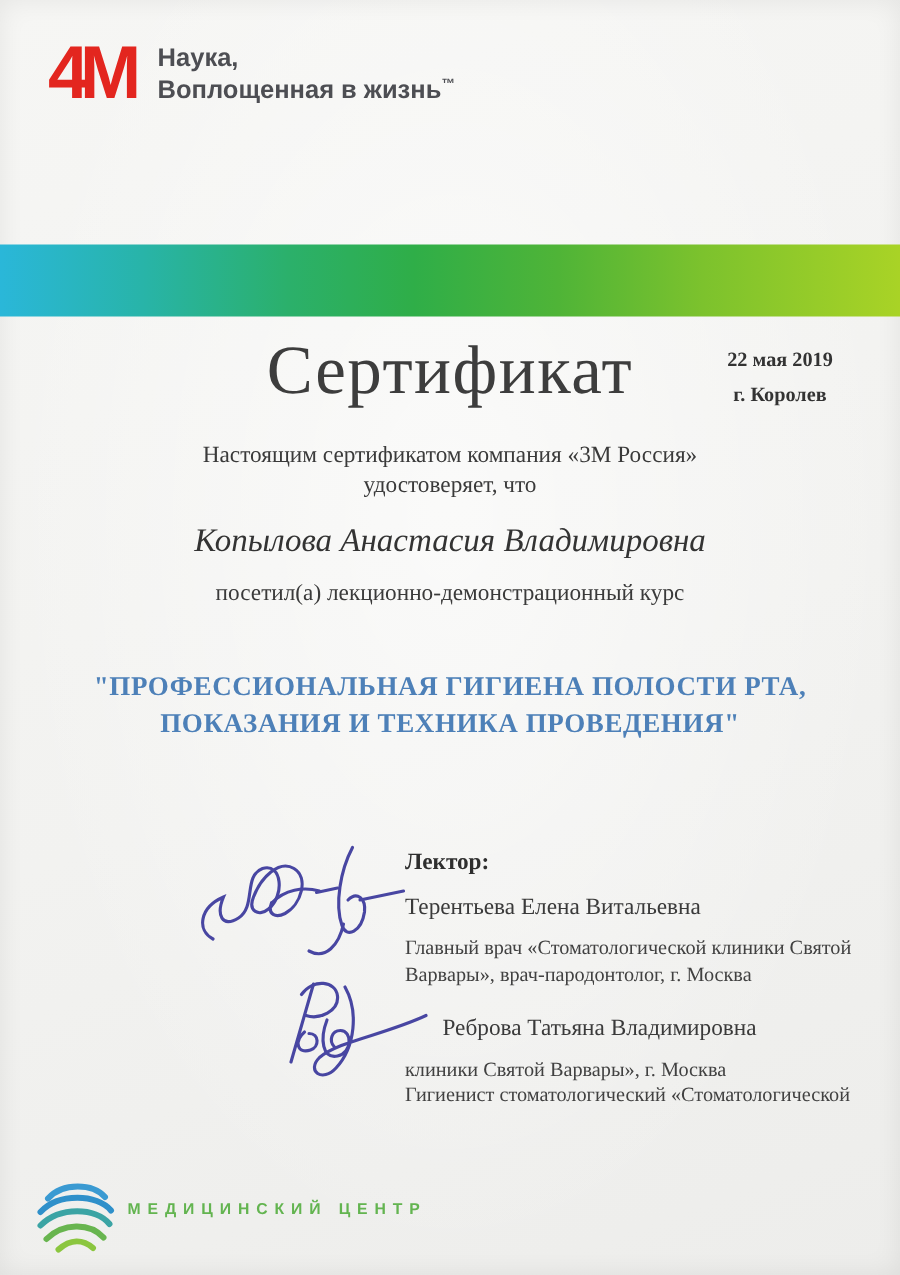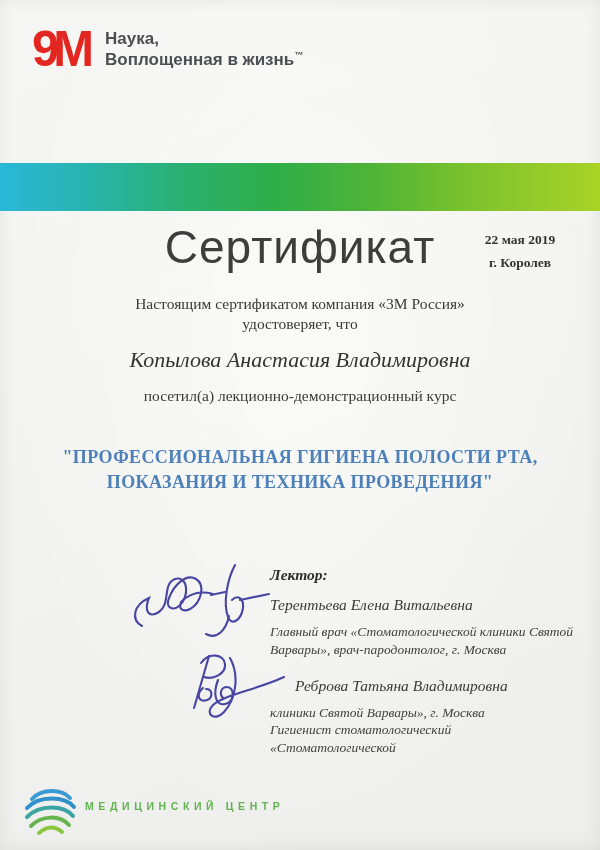--- a/index.html
+++ b/index.html
@@ -32,42 +32,42 @@
   .stripe {
     position:absolute; top:163px; left:0; width:600px; height:48px;
     background:linear-gradient(90deg,
       #2ab7d9 0%, #28b4a8 16%, #2bb06b 32%, #2fae48 46%,
       #4fb437 62%, #7cc22d 78%, #a9d326 100%);
   }
 
   
   .cert-title {
     position:absolute; top:220px; left:0; width:100%; text-align:center;
-    font-family:Liberation Sans, sans-serif; font-size:46px;
+    font-family:Liberation Serif, serif; font-size:46px;
     color:#3d3d3d; letter-spacing:1px;
   }
   .date-block {
     position:absolute; top:229px; left:452px; width:136px; text-align:center;
     font-weight:bold; font-size:13.5px; color:#333; line-height:1.7;
   }
 
   .center-line { position:absolute; left:0; width:100%; text-align:center; }
   .intro-1 { top:295px; font-size:15.5px; }
   .intro-2 { top:315px; font-size:15.5px; }
   .recipient { top:347px; font-size:22px; font-style:italic; color:#333; }
   .course-intro { top:387px; font-size:15.5px; }
   .course-title {
     font-family:"Liberation Serif", serif; font-weight:bold;
     font-size:18px; letter-spacing:0.4px;
   }
   .course-1 { top:447px; }
   .course-2 { top:472px; }
 
   
-  .lecturers { position:absolute; left:270px; top:566px; width:306px;font-style:italic; }
+  .lecturers { position:absolute; left:270px; top:566px; width:306px; }
   .lect-heading { font-weight:bold; font-size:15.5px; color:#2e2e2e; }
   .lect-name { font-size:15.5px; margin-top:12px; color:#3a3a3a; }
   .lect-name.second { margin-top:18px;margin-left:25px; }
   .lect-desc { font-size:13.5px; line-height:1.32; margin-top:9px; color:#414141; }
 
   .sig { position:absolute; }
   .sig-1 { left:128px; top:558px; }
   .sig-2 { left:182px; top:648px; }
 
   
@@ -81,21 +81,21 @@
     font-family:"Liberation Sans", sans-serif; font-weight:bold;
     font-size:10.5px; letter-spacing:4.6px; margin-top:15px;
   }
 </style>
 </head>
 <body>
 
 <div class="page">
 
   <div class="header">
-    <div class="logo-3m" style="color:#e3261f;">9M</div>
+    <div class="logo-3m" style="color:#e3261f;">4M</div>
     <div class="tagline">
       <div>Наука,</div>
       <div><span>Воплощенная в жизнь</span><span class="tm">™</span></div>
     </div>
   </div>
 
   <div class="stripe"></div>
 
   <div class="cert-title">Сертификат</div>
   <div class="date-block">

